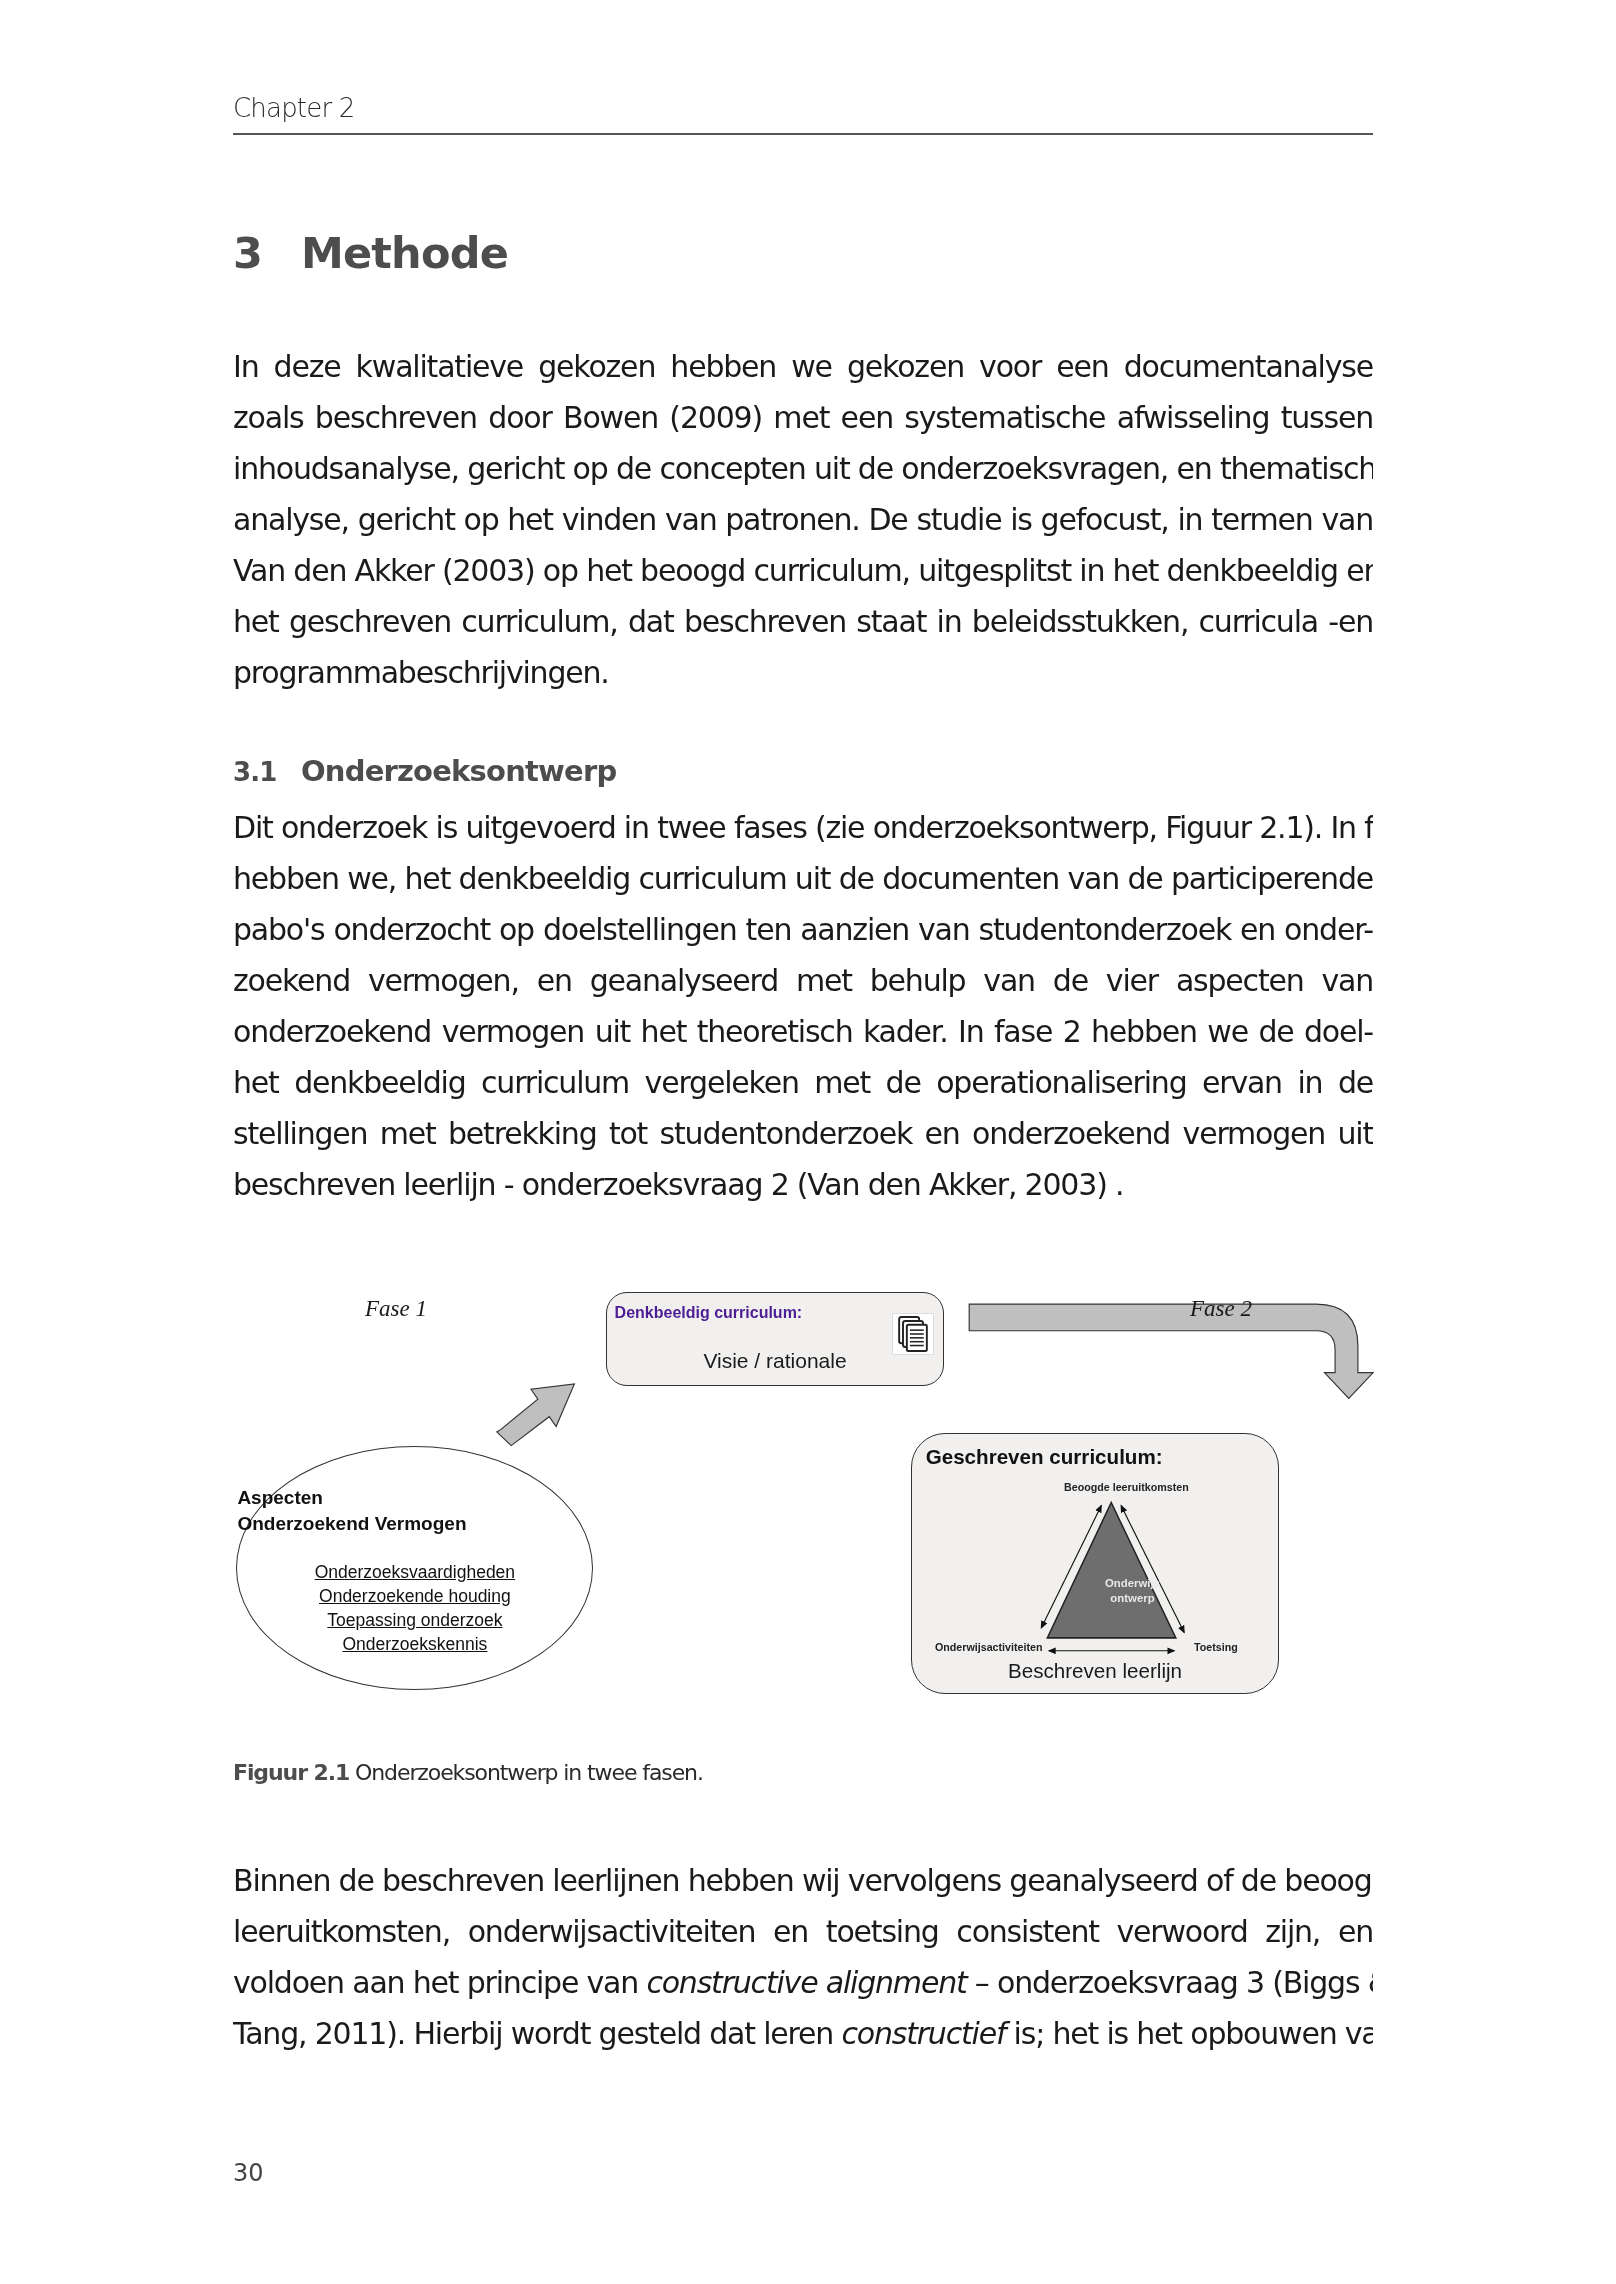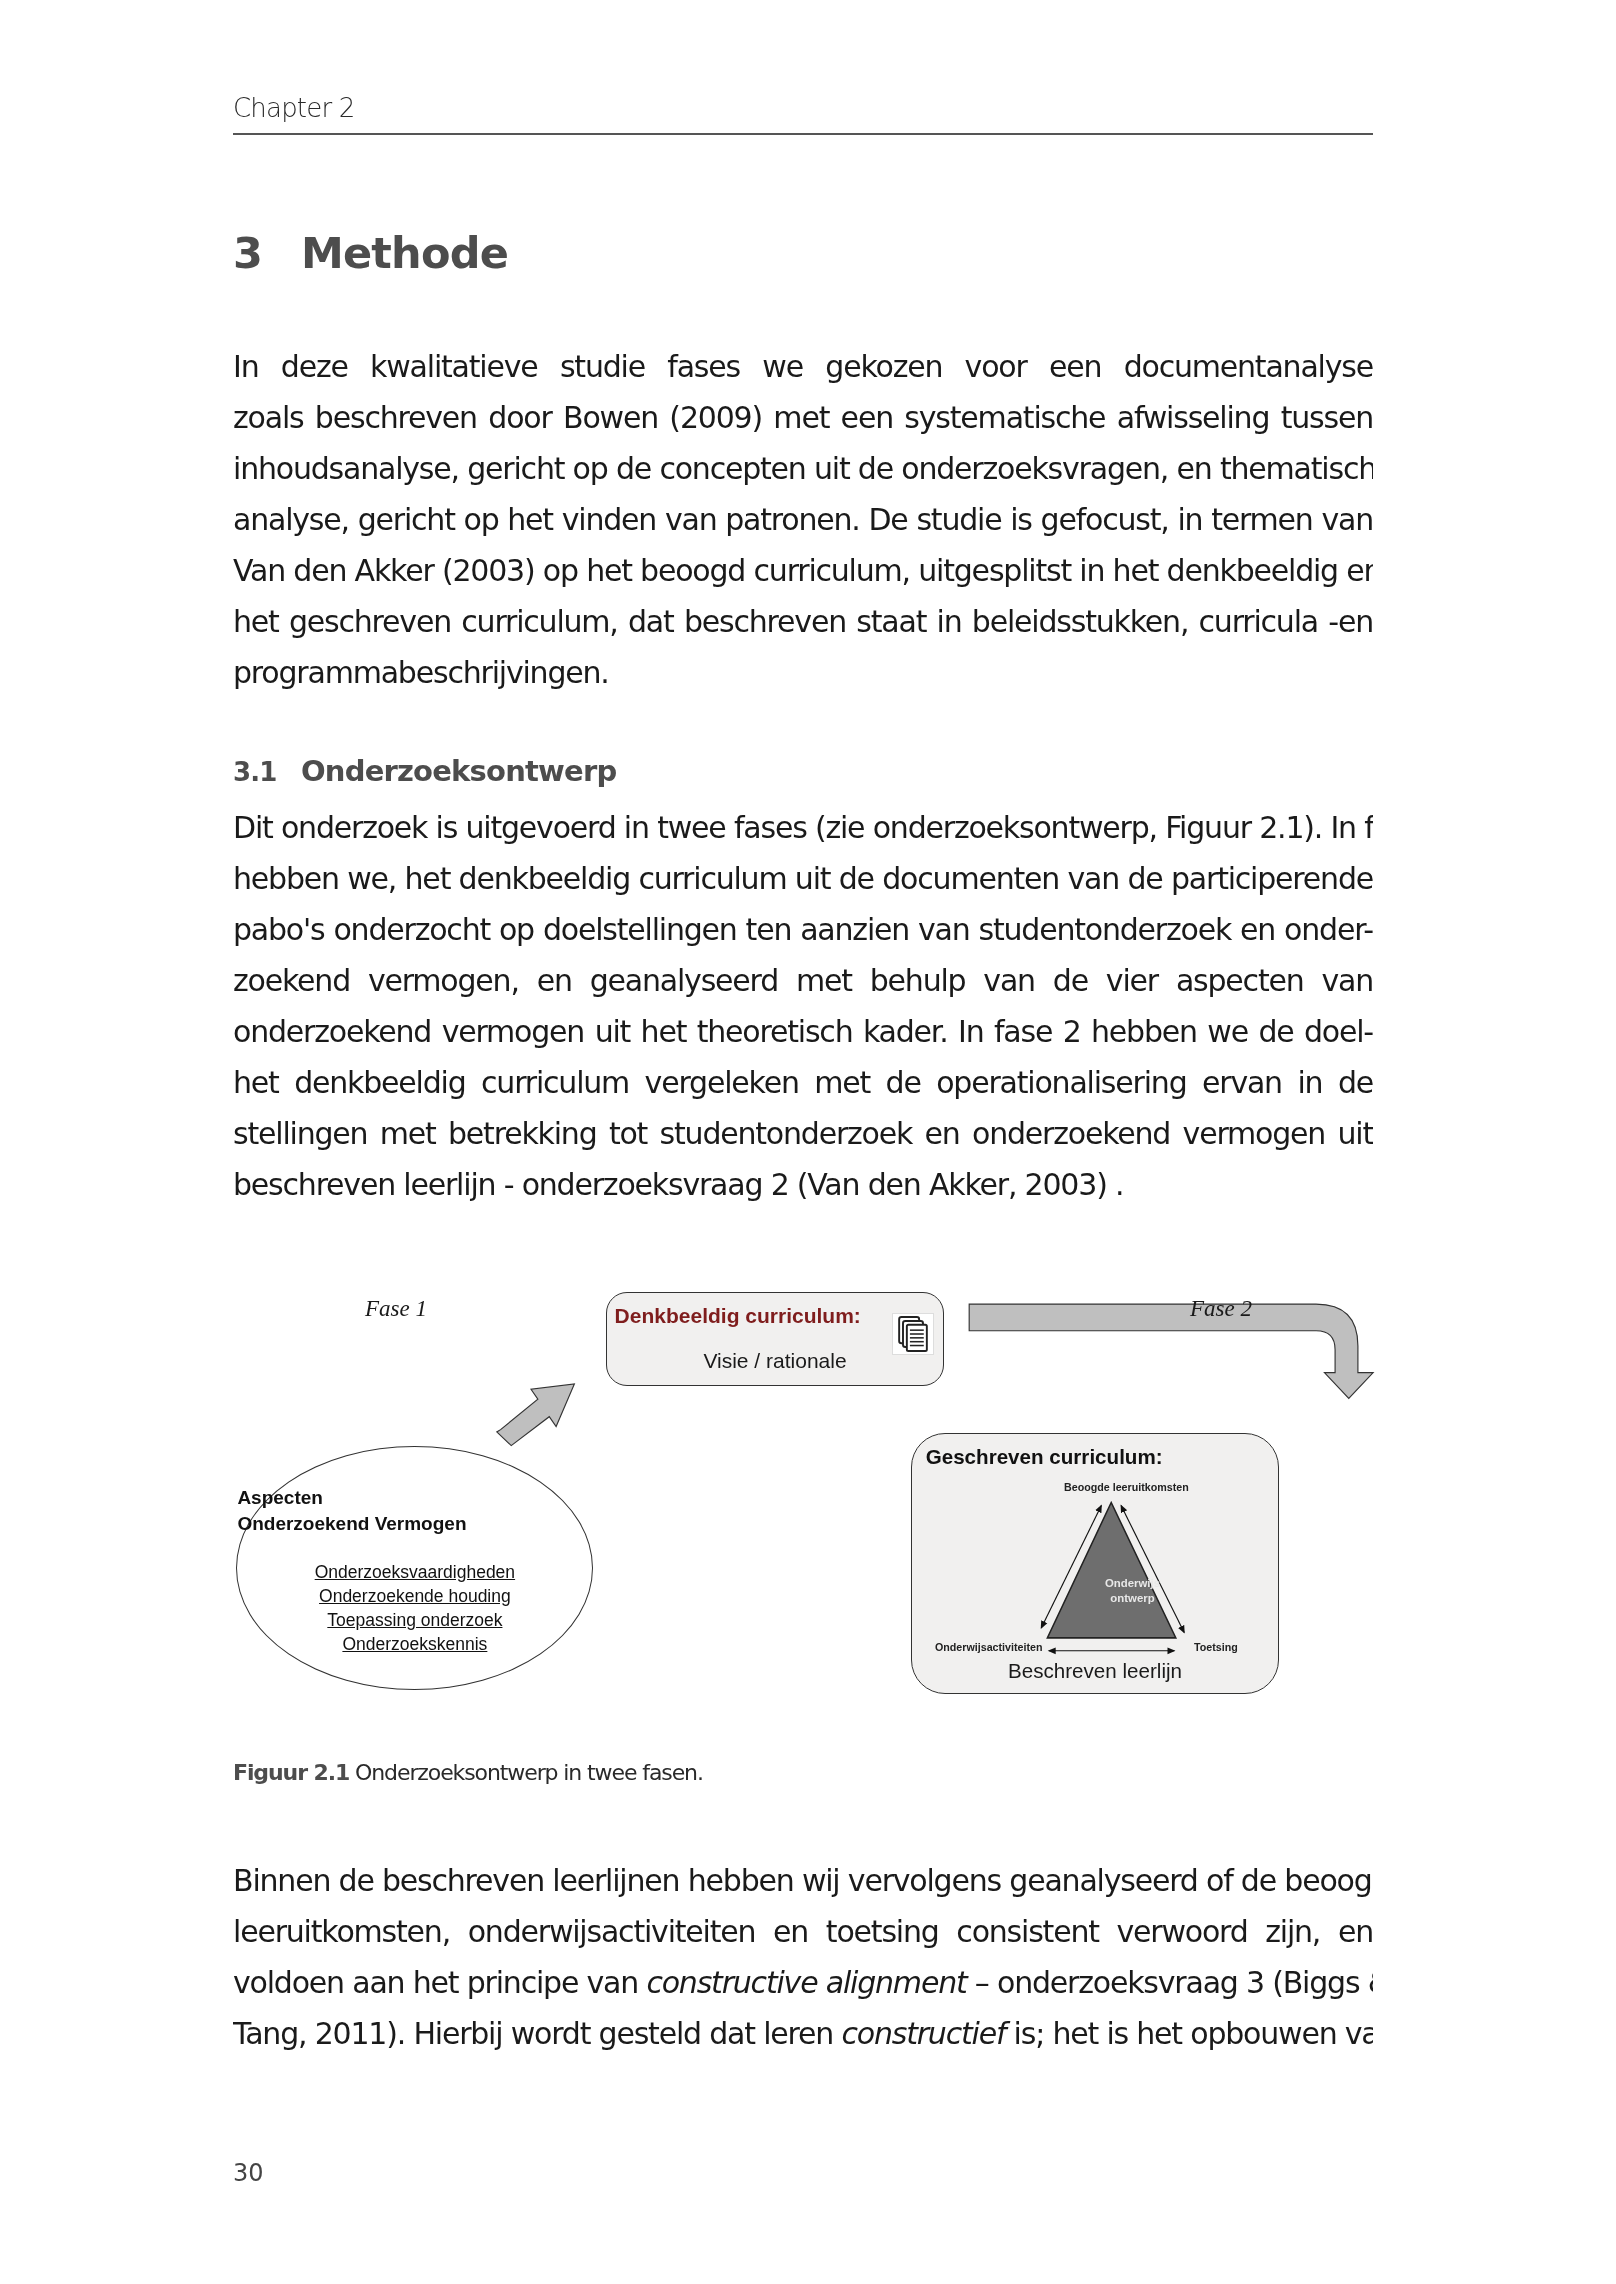--- a/index.html
+++ b/index.html
@@ -21,21 +21,21 @@
   .caption { left: 233px; top: 1760px; font-size: 22px; color: #2a2a2a; font-family: "DejaVu Sans", sans-serif; letter-spacing: -1.1px; }
   .caption b { color: #4d4d4d; }
   .page-num { left: 233px; top: 2159px; font-size: 24px; color: #444444; font-family: "DejaVu Sans", sans-serif; }
 
   
   .figure { left: 228px; top: 1279px; width: 1172px; height: 426px; }
   .fig-label { font-family: Liberation Serif, serif; font-style: italic; font-size: 23px; color: #1a1a1a; }
   .fase1 { left: 137px; top: 17px; }
   .fase2 { left: 962px; top: 17px; }
   .box-denk { left: 378px; top: 13px; width: 338px; height: 94px; background: #f1f0ef; border: 1.5px solid #333333; border-radius: 21px; box-sizing: border-box; }
-  .box-denk .title { left: 7.6px; top: 10.7px; font-weight: bold; font-size: 21px; color: #7f1d1d; font-family: "Liberation Sans", sans-serif; }
+  .box-denk .title { left: 7.6px; top: 10.7px; font-weight: bold; font-size: 16px; color: #4c1d95; font-family: "Liberation Sans", sans-serif; }
   .box-denk .sub { left: 0; width: 100%; top: 56px; text-align: center; font-size: 21px; color: #1a1a1a; font-family: "Liberation Sans", sans-serif; }
   .box-denk .docs { left: 285px; top: 20px; width: 40px; height: 40px; background: #ffffff; border: 0.8px solid #dddddd; }
   .ellipse { left: 8.4px; top: 167px; width: 357px; height: 244px; border: 1.5px solid #333333; border-radius: 50%; box-sizing: border-box; background: #ffffff; }
   .ellipse .t1 { left: 0; width: 100%; top: 38px; text-align: left; font-weight: bold; font-size: 19px; line-height: 26px; color: #111111; font-family: "Liberation Sans", sans-serif; }
   .ellipse .list { left: 0; width: 100%; top: 113px; text-align: center; font-size: 17.5px; line-height: 24px; color: #111111; font-family: "Liberation Sans", sans-serif; text-decoration: underline; }
   .box-gesch { left: 683px; top: 154px; width: 368px; height: 261px; background: #f1f0ef; border: 1.5px solid #333333; border-radius: 34px; box-sizing: border-box; }
   .box-gesch .title { left: 13.7px; top: 10.7px; font-weight: bold; font-size: 20.6px; color: #111111; font-family: "Liberation Sans", sans-serif; }
   .tri-label { font-weight: bold; font-size: 10.7px; color: #222222; font-family: "Liberation Sans", sans-serif; }
   .lbl-top { left: 152px; top: 47px; }
   .lbl-left { left: 23px; top: 207px; }
@@ -48,21 +48,21 @@
 <body>
 
 <div class="abs running-head">Chapter 2</div>
 <div class="abs head-rule"></div>
 
 <div class="abs h1">
   <span class="num">3</span><span>Methode</span>
 </div>
 
 <div class="abs para p1">
-  <span class="line">In deze kwalitatieve studie fases we gekozen voor een documentanalyse</span>
+  <span class="line">In deze kwalitatieve gekozen hebben we gekozen voor een documentanalyse</span>
   <span class="line">zoals beschreven door Bowen (2009) met een systematische afwisseling tussen</span>
   <span class="line">inhoudsanalyse, gericht op de concepten uit de onderzoeksvragen, en thematische</span>
   <span class="line">analyse, gericht op het vinden van patronen. De studie is gefocust, in termen van</span>
   <span class="line">Van den Akker (2003) op het beoogd curriculum, uitgesplitst in het denkbeeldig en</span>
   <span class="line">het geschreven curriculum, dat beschreven staat in beleidsstukken, curricula -en</span>
   <span class="line last">programmabeschrijvingen.</span>
 </div>
 
 <div class="abs h2">
   <span class="num">3.1</span><span>Onderzoeksontwerp</span>

